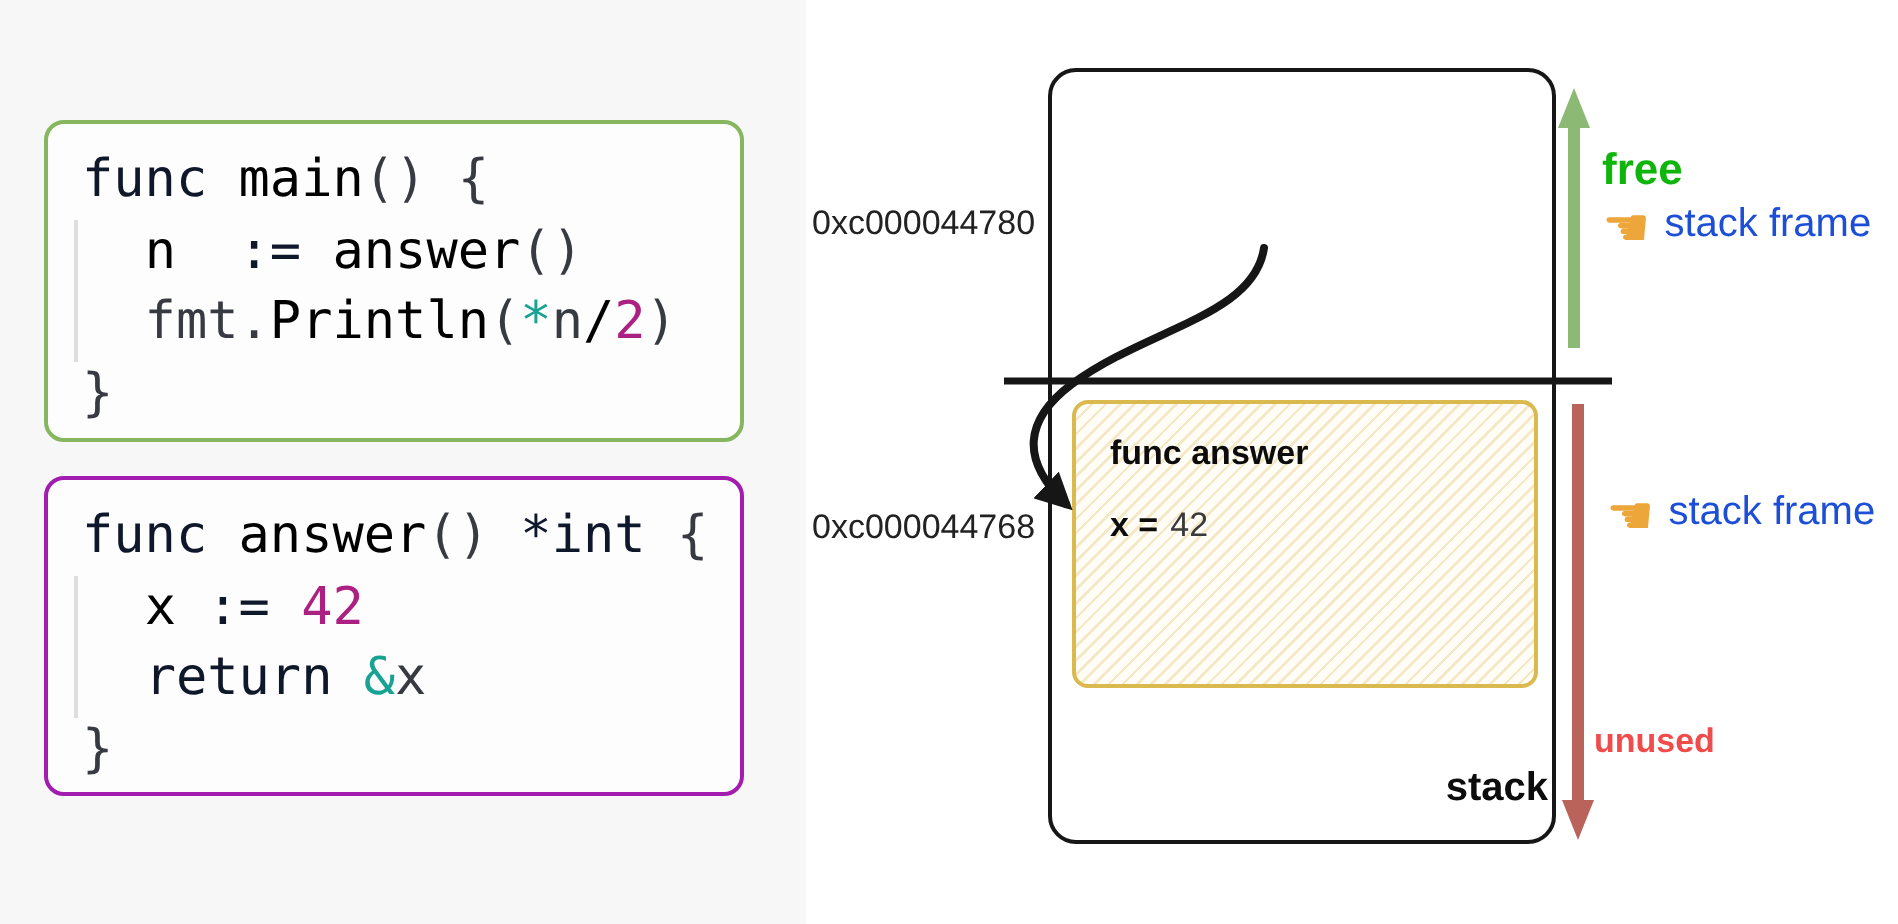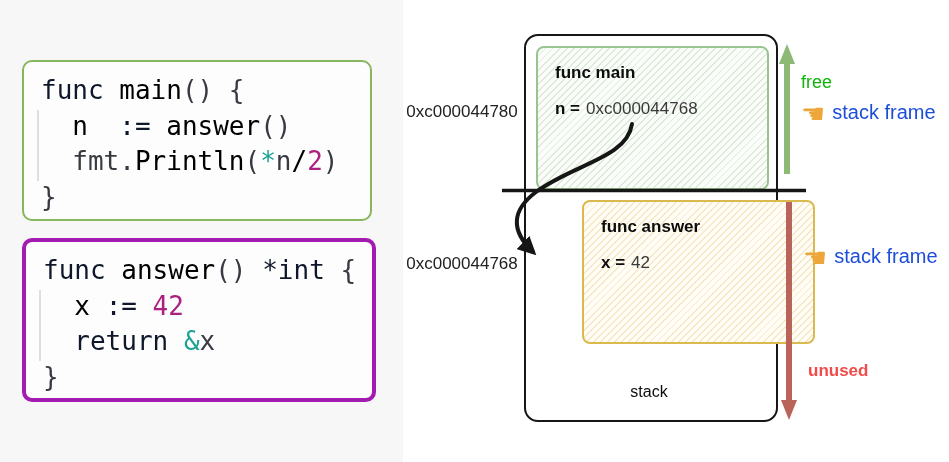--- a/index.html
+++ b/index.html
@@ -8,21 +8,21 @@
     background:#ffffff;
     font-family:"Liberation Sans", sans-serif;
   }
   
   .left-backdrop{position:absolute;left:0;top:0;width:403px;height:462px;background:#f7f7f8}
   .code-block{
     position:absolute;left:22px;width:346px;background:#fdfdfd;border-radius:10px;
     font-family:"DejaVu Sans Mono", monospace;font-size:26px;line-height:35.5px;color:#383a42;
   }
   #code-main{top:60px;height:157px;border:2px solid #86b75f}
-  #code-answer{top:238px;height:156px;border:4px solid #a21caf}
+  #code-answer{top:238px;height:156px;border:2px solid #a21caf}
   .code-lines{position:absolute;left:17px;top:11px;white-space:pre}
   .code-line{height:35.5px;white-space:pre}
   .tok-kw{color:#0f172a}
   .tok-fn{color:#000000}
   .tok-num{color:#ab2080}
   .tok-tl{color:#18a294}
   .tok-pl{color:#383a42}
   .indent-guide{position:absolute;left:13px;top:48px;height:71px;width:2px;background:#dedede}
 
   
@@ -32,33 +32,32 @@
     border:2.5px solid #161616;border-radius:14px;background:#ffffff;
   }
   .frame{position:absolute;left:136px;width:229px;height:140px;border-radius:8px}
   .frame.green{
     top:46px;border:2px solid #99c48f;
     background:repeating-linear-gradient(135deg, rgba(150,195,140,0.30) 0 1.3px, rgba(0,0,0,0) 1.3px 5px), #fbfdfa;
   }
   .frame.yellow{
     top:200px;border:2px solid #dab94e;
     background:repeating-linear-gradient(135deg, rgba(216,178,74,0.28) 0 1.3px, rgba(0,0,0,0) 1.3px 5px), #fffdf6;
-    margin-left:46px;
   }
   .frame-title{position:absolute;left:17px;top:15px;font-weight:bold;font-size:17px;color:#0c0c0c}
   .frame-var{position:absolute;left:17px;top:51px;font-size:17px;color:#3a3a3a}
   .frame-var b{color:#0c0c0c}
   .frame-var .var-value{margin-left:6px}
-  .addr{position:absolute;left:6px;width:112px;text-align:center;font-size:17px;color:#222}
+  .addr{position:absolute;left:6px;width:112px;text-align:left;font-size:17px;color:#222}
   #addr-780{top:102px}
   #addr-768{top:254px}
-  .stack-label{position:absolute;left:124px;top:383px;width:250px;text-align:center;font-weight:normal;font-size:16px;color:#0c0c0c}
+  .stack-label{position:absolute;left:124px;top:383px;width:250px;text-align:right;font-weight:bold;font-size:20px;color:#0c0c0c}
   .overlay{position:absolute;left:0;top:0;width:549px;height:462px;pointer-events:none}
-  .free-label{position:absolute;left:401px;top:72px;font-weight:normal;font-size:18px;color:#10b50c}
-  .unused-label{position:absolute;left:408px;top:361px;font-weight:bold;font-size:17px;color:#f14c4c}
+  .free-label{position:absolute;left:401px;top:72px;font-weight:bold;font-size:22px;color:#10b50c}
+  .unused-label{position:absolute;left:397px;top:361px;font-weight:bold;font-size:17px;color:#f14c4c}
   .sf-row{position:absolute;display:flex;align-items:center;gap:7px}
   #sf-1{left:401px;top:99px}
   #sf-2{left:403px;top:243px}
   .hand-icon{font-size:27px;color:#eda63a;line-height:1;transform:translateY(2px)}
   .sf-text{font-size:20px;color:#1d4ed8}
 </style>
 </head>
 <body>
 
 <div class="left-backdrop"></div>
@@ -69,26 +68,20 @@
 </div>
 
 <div id="code-answer" class="code-block">
   <div class="indent-guide"></div>
   <div class="code-lines"><div class="code-line"><span class="tok-kw">func </span><span class="tok-fn">answer</span><span class="tok-pl">() </span><span class="tok-kw">*int</span><span class="tok-pl"> {</span></div><div class="code-line"><span class="tok-pl">  </span><span class="tok-fn">x</span><span class="tok-pl"> </span><span class="tok-kw">:=</span><span class="tok-pl"> </span><span class="tok-num">42</span></div><div class="code-line"><span class="tok-pl">  </span><span class="tok-kw">return</span><span class="tok-pl"> </span><span class="tok-tl">&amp;</span><span class="tok-pl">x</span></div><div class="code-line"><span class="tok-pl">}</span></div></div>
 </div>
 
 <div class="diagram">
   <div class="outer-box"></div>
 
-  <div class="frame green">
-    <div class="frame-title">func main</div>
-    <div class="frame-var">
-      <b>n =</b><span class="var-value">0xc000044768</span>
-    </div>
-  </div>
 
   <div class="frame yellow">
     <div class="frame-title">func answer</div>
     <div class="frame-var">
       <b>x =</b><span class="var-value">42</span>
     </div>
   </div>
 
   <div class="addr" id="addr-780">0xc000044780</div>
   <div class="addr" id="addr-768">0xc000044768</div>

